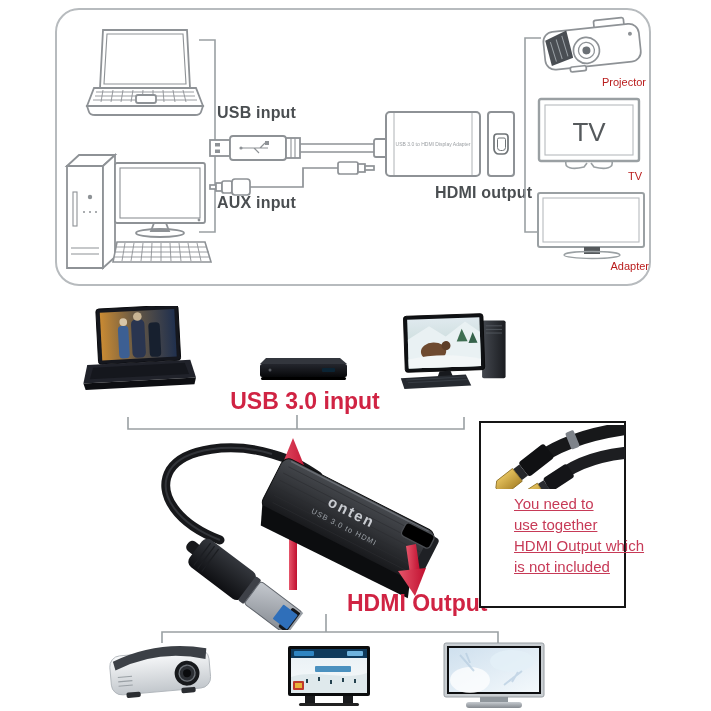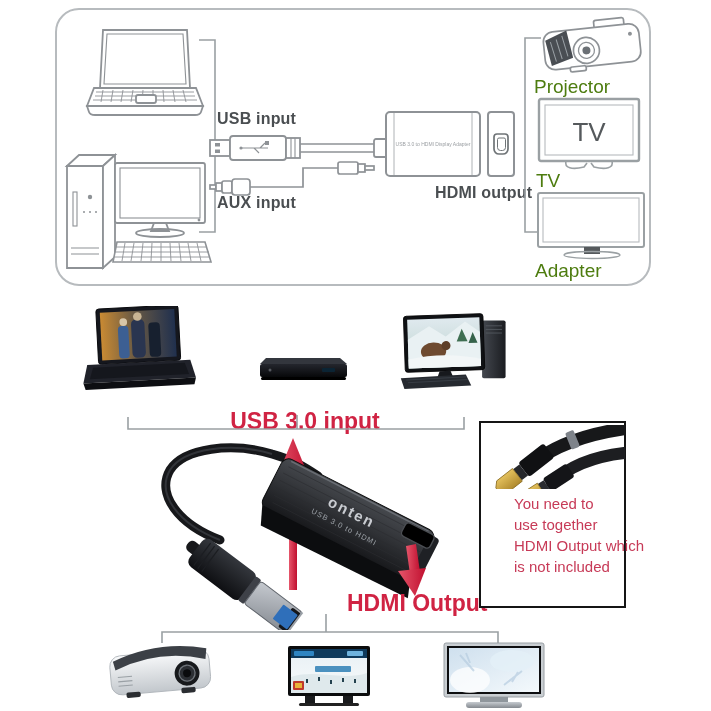--- a/index.html
+++ b/index.html
@@ -2,27 +2,27 @@
 <html><head>
 <meta charset="utf-8">
 <style>
   html,body{margin:0;padding:0;background:#fff;}
   body{font-family:"Liberation Sans", sans-serif;}
   #canvas{position:relative;width:711px;height:711px;background:#fff;overflow:hidden;}
   .abs{position:absolute;}
   .top-panel{position:absolute;left:55px;top:8px;width:592px;height:274px;
     border:2px solid #b7bbbe;border-radius:24px;background:#fff;}
   .lbl{position:absolute;font-weight:700;color:#4a4e51;font-size:16px;letter-spacing:.2px;white-space:nowrap;}
-  .cap{position:absolute;font-weight:400;color:#4d7c0f;font-size:19px;text-align:left;white-space:nowrap;}
+  .cap{position:absolute;font-weight:400;color:#b91c1c;font-size:11px;text-align:right;white-space:nowrap;}
   .red-heading{position:absolute;color:#d02343;font-weight:700;font-size:23px;white-space:nowrap;}
   .center{text-align:center;}
   .note-box{position:absolute;left:479px;top:421px;width:147px;height:187px;
     border:2px solid #151515;background:#fff;box-sizing:border-box;}
   .note-text{position:absolute;left:33px;top:70px;}
-  .note-text p{margin:0;line-height:21px;font-size:15px;color:#c73a57;white-space:nowrap;font-weight:400;}
+  .note-text p{margin:0;line-height:21px;font-size:15px;color:#c73a57;white-space:nowrap;font-weight:400;text-decoration:underline;}
   svg{display:block;}
   svg text{font-family:"Liberation Sans", sans-serif;}
 </style>
 </head>
 <body>
 
 <div id="canvas">
 
   <div class="top-panel">
 
@@ -67,21 +67,21 @@
         <path d="M6,4 L94,4 L100,24 L2,24 Z"></path>
         <path d="M5,9 L96,9 M4,14 L98,14 M3,19 L99,19" stroke-width=".9" fill="none"></path>
         <path d="M14,5 L11,23 M23,5 L20,23 M32,5 L30,23 M41,5 L40,23 M50,5 L50,23 M59,5 L60,23 M68,5 L70,23 M77,5 L80,23 M86,5 L90,23" stroke-width=".9" fill="none"></path>
       </g>
     </svg>
 
     <svg class="abs" style="left:142px;top:26px" width="20" height="200" viewBox="0 0 20 200">
       <polyline points="0,4 16,4 16,196 0,196" fill="none" stroke="#9aa0a3" stroke-width="1.6"></polyline>
     </svg>
 
-    <div class="lbl" style="left:160px;top:100px">USB input</div>
+    <div class="lbl" style="left:160px;top:94px">USB input</div>
     <svg class="abs" style="left:151px;top:121px" width="180" height="34" viewBox="0 0 180 34">
       <g fill="#fff" stroke="#8e9296" stroke-width="1.8">
         <rect x="2" y="9" width="20" height="16"></rect>
         <rect x="7" y="12" width="5" height="3.5" fill="#8e9296" stroke="none"></rect>
         <rect x="7" y="18.5" width="5" height="3.5" fill="#8e9296" stroke="none"></rect>
         <rect x="22" y="5" width="56" height="24" rx="3"></rect>
         <path d="M32,17 H60 M52,17 L57,12 M46,17 L51,22" stroke-width="1.2" fill="none"></path>
         <circle cx="33" cy="17" r="1.6" fill="#8e9296" stroke="none"></circle>
         <rect x="57" y="10" width="4" height="4" fill="#8e9296" stroke="none"></rect>
         <rect x="78" y="7" width="14" height="20"></rect>
@@ -212,21 +212,21 @@
       <ellipse cx="38" cy="42" rx="14" ry="10" fill="#6e4a30"></ellipse>
       <circle cx="52" cy="36" r="5" fill="#5d3e28"></circle>
       <path d="M10,50 Q50,42 90,52 L90,60 L10,60 Z" fill="#f2f6f7"></path>
       <path d="M44,64 L56,64 L60,74 L40,74 Z" fill="#17191d"></path>
       <rect x="32" y="74" width="36" height="4" rx="2" fill="#101215"></rect>
     </g>
     <path d="M2,72 L74,68 L80,80 L6,84 Z" fill="#262a30"></path>
     <path d="M8,74 L74,70.5 M10,77 L76,73.5" stroke="#3a3f47" stroke-width="1"></path>
   </svg>
 
-  <div class="red-heading center" style="left:205px;top:408px;width:200px">USB 3.0 input</div>
+  <div class="red-heading center" style="left:205px;top:388px;width:200px">USB 3.0 input</div>
 
   <svg class="abs" style="left:124px;top:413px" width="344" height="20" viewBox="0 0 344 20">
     <path d="M4,4 V16 H340 V4 M173,16 V2" fill="none" stroke="#9aa0a3" stroke-width="1.6"></path>
   </svg>
 
   <svg class="abs" style="left:140px;top:428px" width="350" height="202" viewBox="0 0 350 202">
     <defs>
       <linearGradient id="redg" x1="0" y1="0" x2="1" y2="0">
         <stop offset="0" stop-color="#e6566b"></stop>
           <stop offset="1" stop-color="#c00f2f"></stop>

